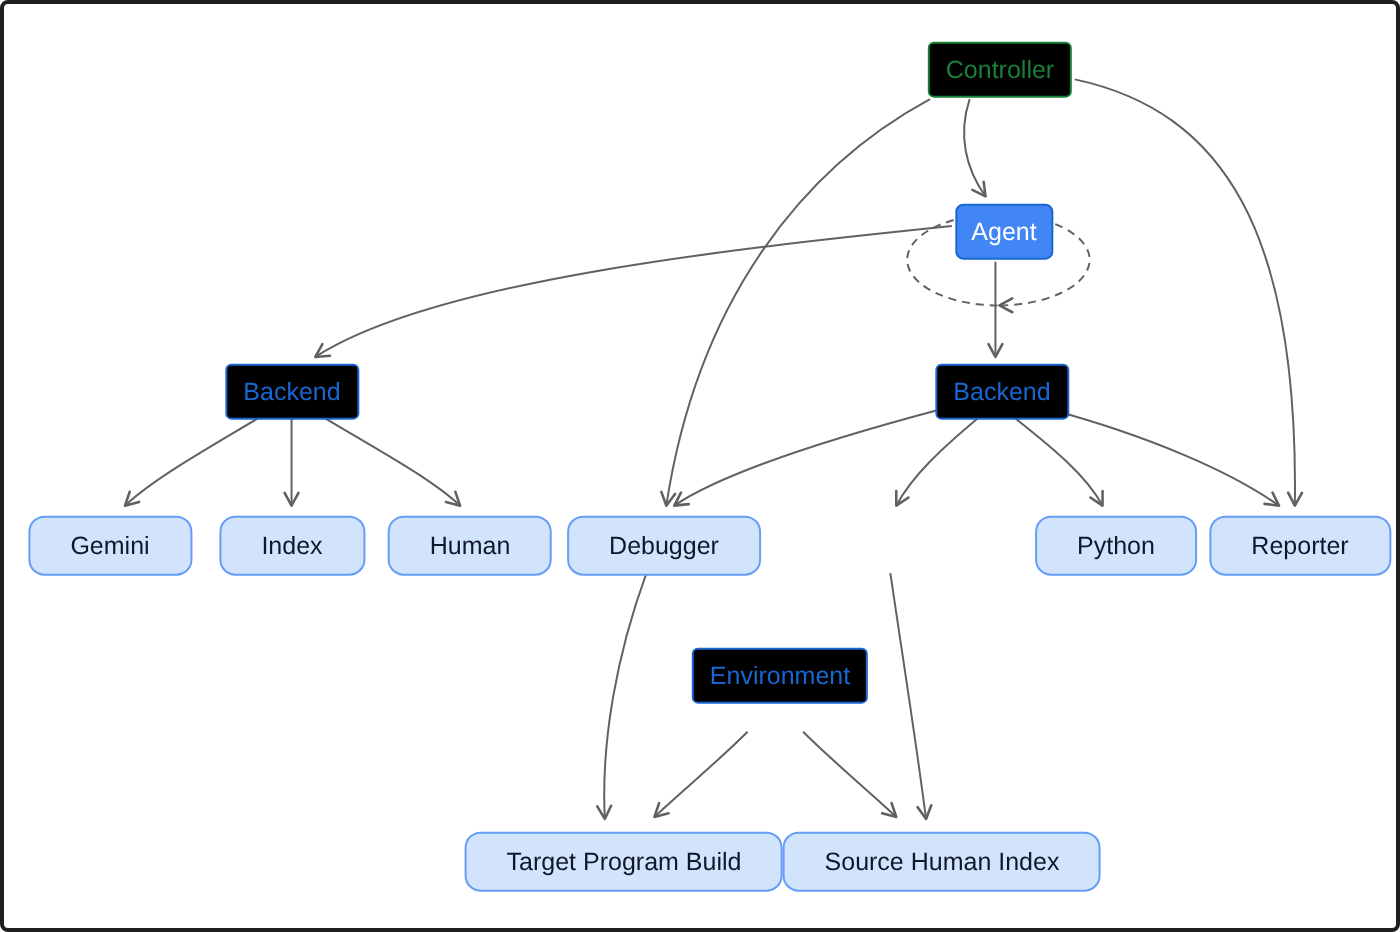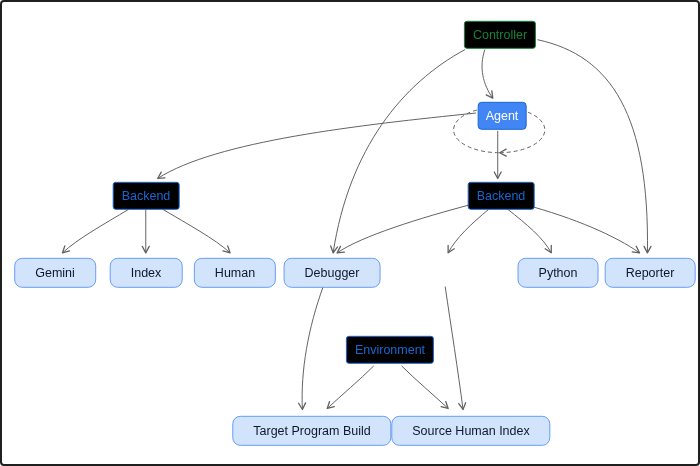--- a/index.html
+++ b/index.html
@@ -99,19 +99,19 @@
 
   <div class="node leaf" style="left:233px; top:271px">Human</div>
 
   <div class="node leaf" style="left:330px; top:271px">Debugger</div>
 
 
   <div class="node leaf" style="left:556px; top:271px">Python</div>
 
   <div class="node leaf" style="left:648px; top:271px">Reporter</div>
 
-  <div class="node outline" style="left:388px; top:348px">Environment</div>
+  <div class="node outline" style="left:388px; top:336px">Environment</div>
 
   <div class="node leaf" style="left:310px; top:429px">Target Program Build</div>
 
   <div class="node leaf" style="left:469px; top:429px">Source Human Index</div>
 
 </div>
 
 </body></html>

